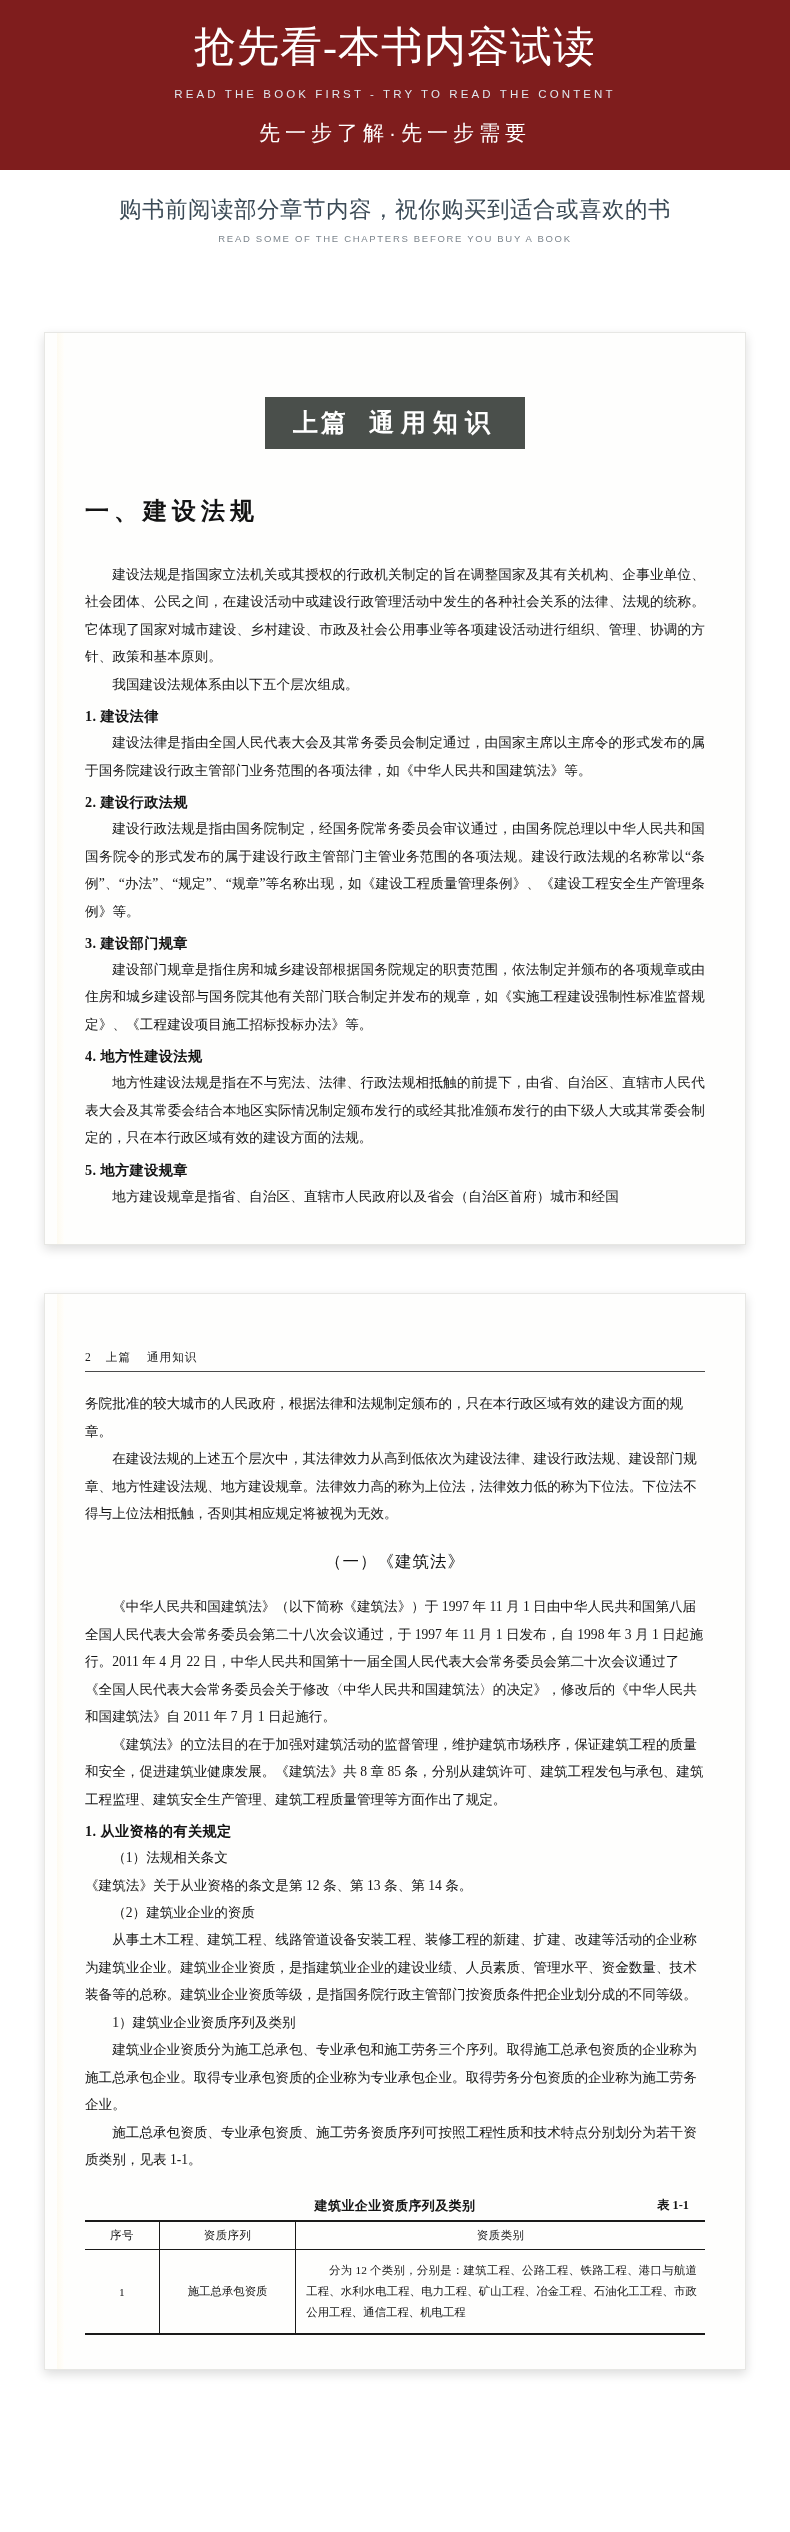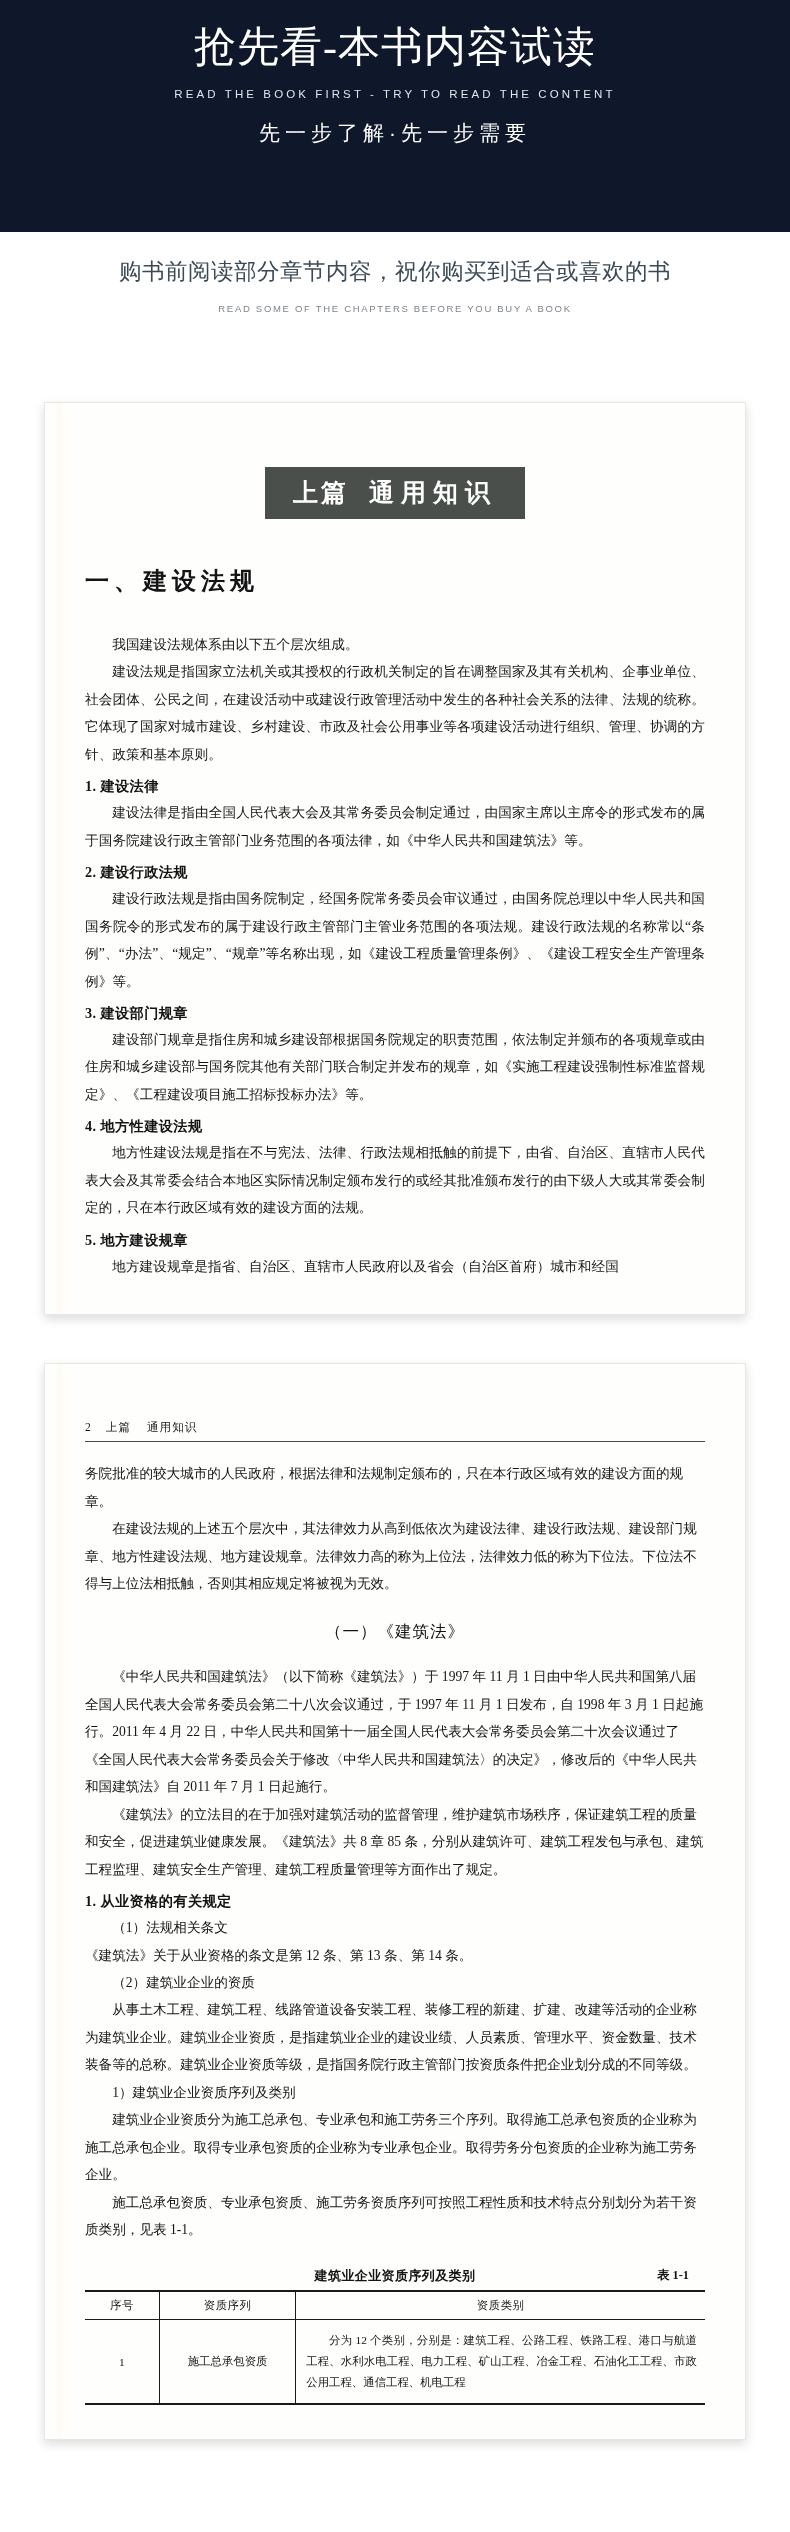--- a/index.html
+++ b/index.html
@@ -13,22 +13,22 @@
   body {
     width: 790px;
     min-height: 2532px;
     position: relative;
     overflow-x: hidden;
   }
 
   
   .banner {
     width: 790px;
-    height: 232px;
-    background: #0f172a;
+    height: 170px;
+    background: #7f1d1d;
     display: flex;
     flex-direction: column;
     align-items: center;
     justify-content: flex-start;
     padding-top: 23px;
   }
 
   .banner-title {
     color: #ffffff;
     font-size: 42px;
@@ -75,21 +75,21 @@
     letter-spacing: 0.5px;
     font-family: "Liberation Serif", "DejaVu Serif", serif;
     text-align: center;
     white-space: nowrap;
   }
 
   .subhead-en {
     color: #7b848c;
     font-size: 9.5px;
     letter-spacing: 1.7px;
-    margin-top: 16px;
+    margin-top: 8px;
     font-family: "Liberation Sans", "DejaVu Sans", sans-serif;
     text-align: center;
     white-space: nowrap;
   }
 
   
   .pages-area {
     width: 790px;
     padding-top: 88px;
     padding-bottom: 130px;
@@ -266,22 +266,22 @@
 
   <article class="page">
     <div class="page-inner">
 
       <div class="part-banner-wrap">
         <div class="part-banner"><span>上篇</span><span class="seg2">通用知识</span></div>
       </div>
 
       <h2 class="chapter-title">一、建设法规</h2>
 
+      <p class="body ind">建设法规是指国家立法机关或其授权的行政机关制定的旨在调整国家及其有关机构、企事业单位、社会团体、公民之间，在建设活动中或建设行政管理活动中发生的各种社会关系的法律、法规的统称。它体现了国家对城市建设、乡村建设、市政及社会公用事业等各项建设活动进行组织、管理、协调的方针、政策和基本原则。</p>
       <p class="body ind">我国建设法规体系由以下五个层次组成。</p>
-      <p class="body ind">建设法规是指国家立法机关或其授权的行政机关制定的旨在调整国家及其有关机构、企事业单位、社会团体、公民之间，在建设活动中或建设行政管理活动中发生的各种社会关系的法律、法规的统称。它体现了国家对城市建设、乡村建设、市政及社会公用事业等各项建设活动进行组织、管理、协调的方针、政策和基本原则。</p>
 
       <h4 class="num-head">1. 建设法律</h4>
       <p class="body ind">建设法律是指由全国人民代表大会及其常务委员会制定通过，由国家主席以主席令的形式发布的属于国务院建设行政主管部门业务范围的各项法律，如《中华人民共和国建筑法》等。</p>
 
       <h4 class="num-head">2. 建设行政法规</h4>
       <p class="body ind">建设行政法规是指由国务院制定，经国务院常务委员会审议通过，由国务院总理以中华人民共和国国务院令的形式发布的属于建设行政主管部门主管业务范围的各项法规。建设行政法规的名称常以“条例”、“办法”、“规定”、“规章”等名称出现，如《建设工程质量管理条例》、《建设工程安全生产管理条例》等。</p>
 
       <h4 class="num-head">3. 建设部门规章</h4>
       <p class="body ind">建设部门规章是指住房和城乡建设部根据国务院规定的职责范围，依法制定并颁布的各项规章或由住房和城乡建设部与国务院其他有关部门联合制定并发布的规章，如《实施工程建设强制性标准监督规定》、《工程建设项目施工招标投标办法》等。</p>
 

